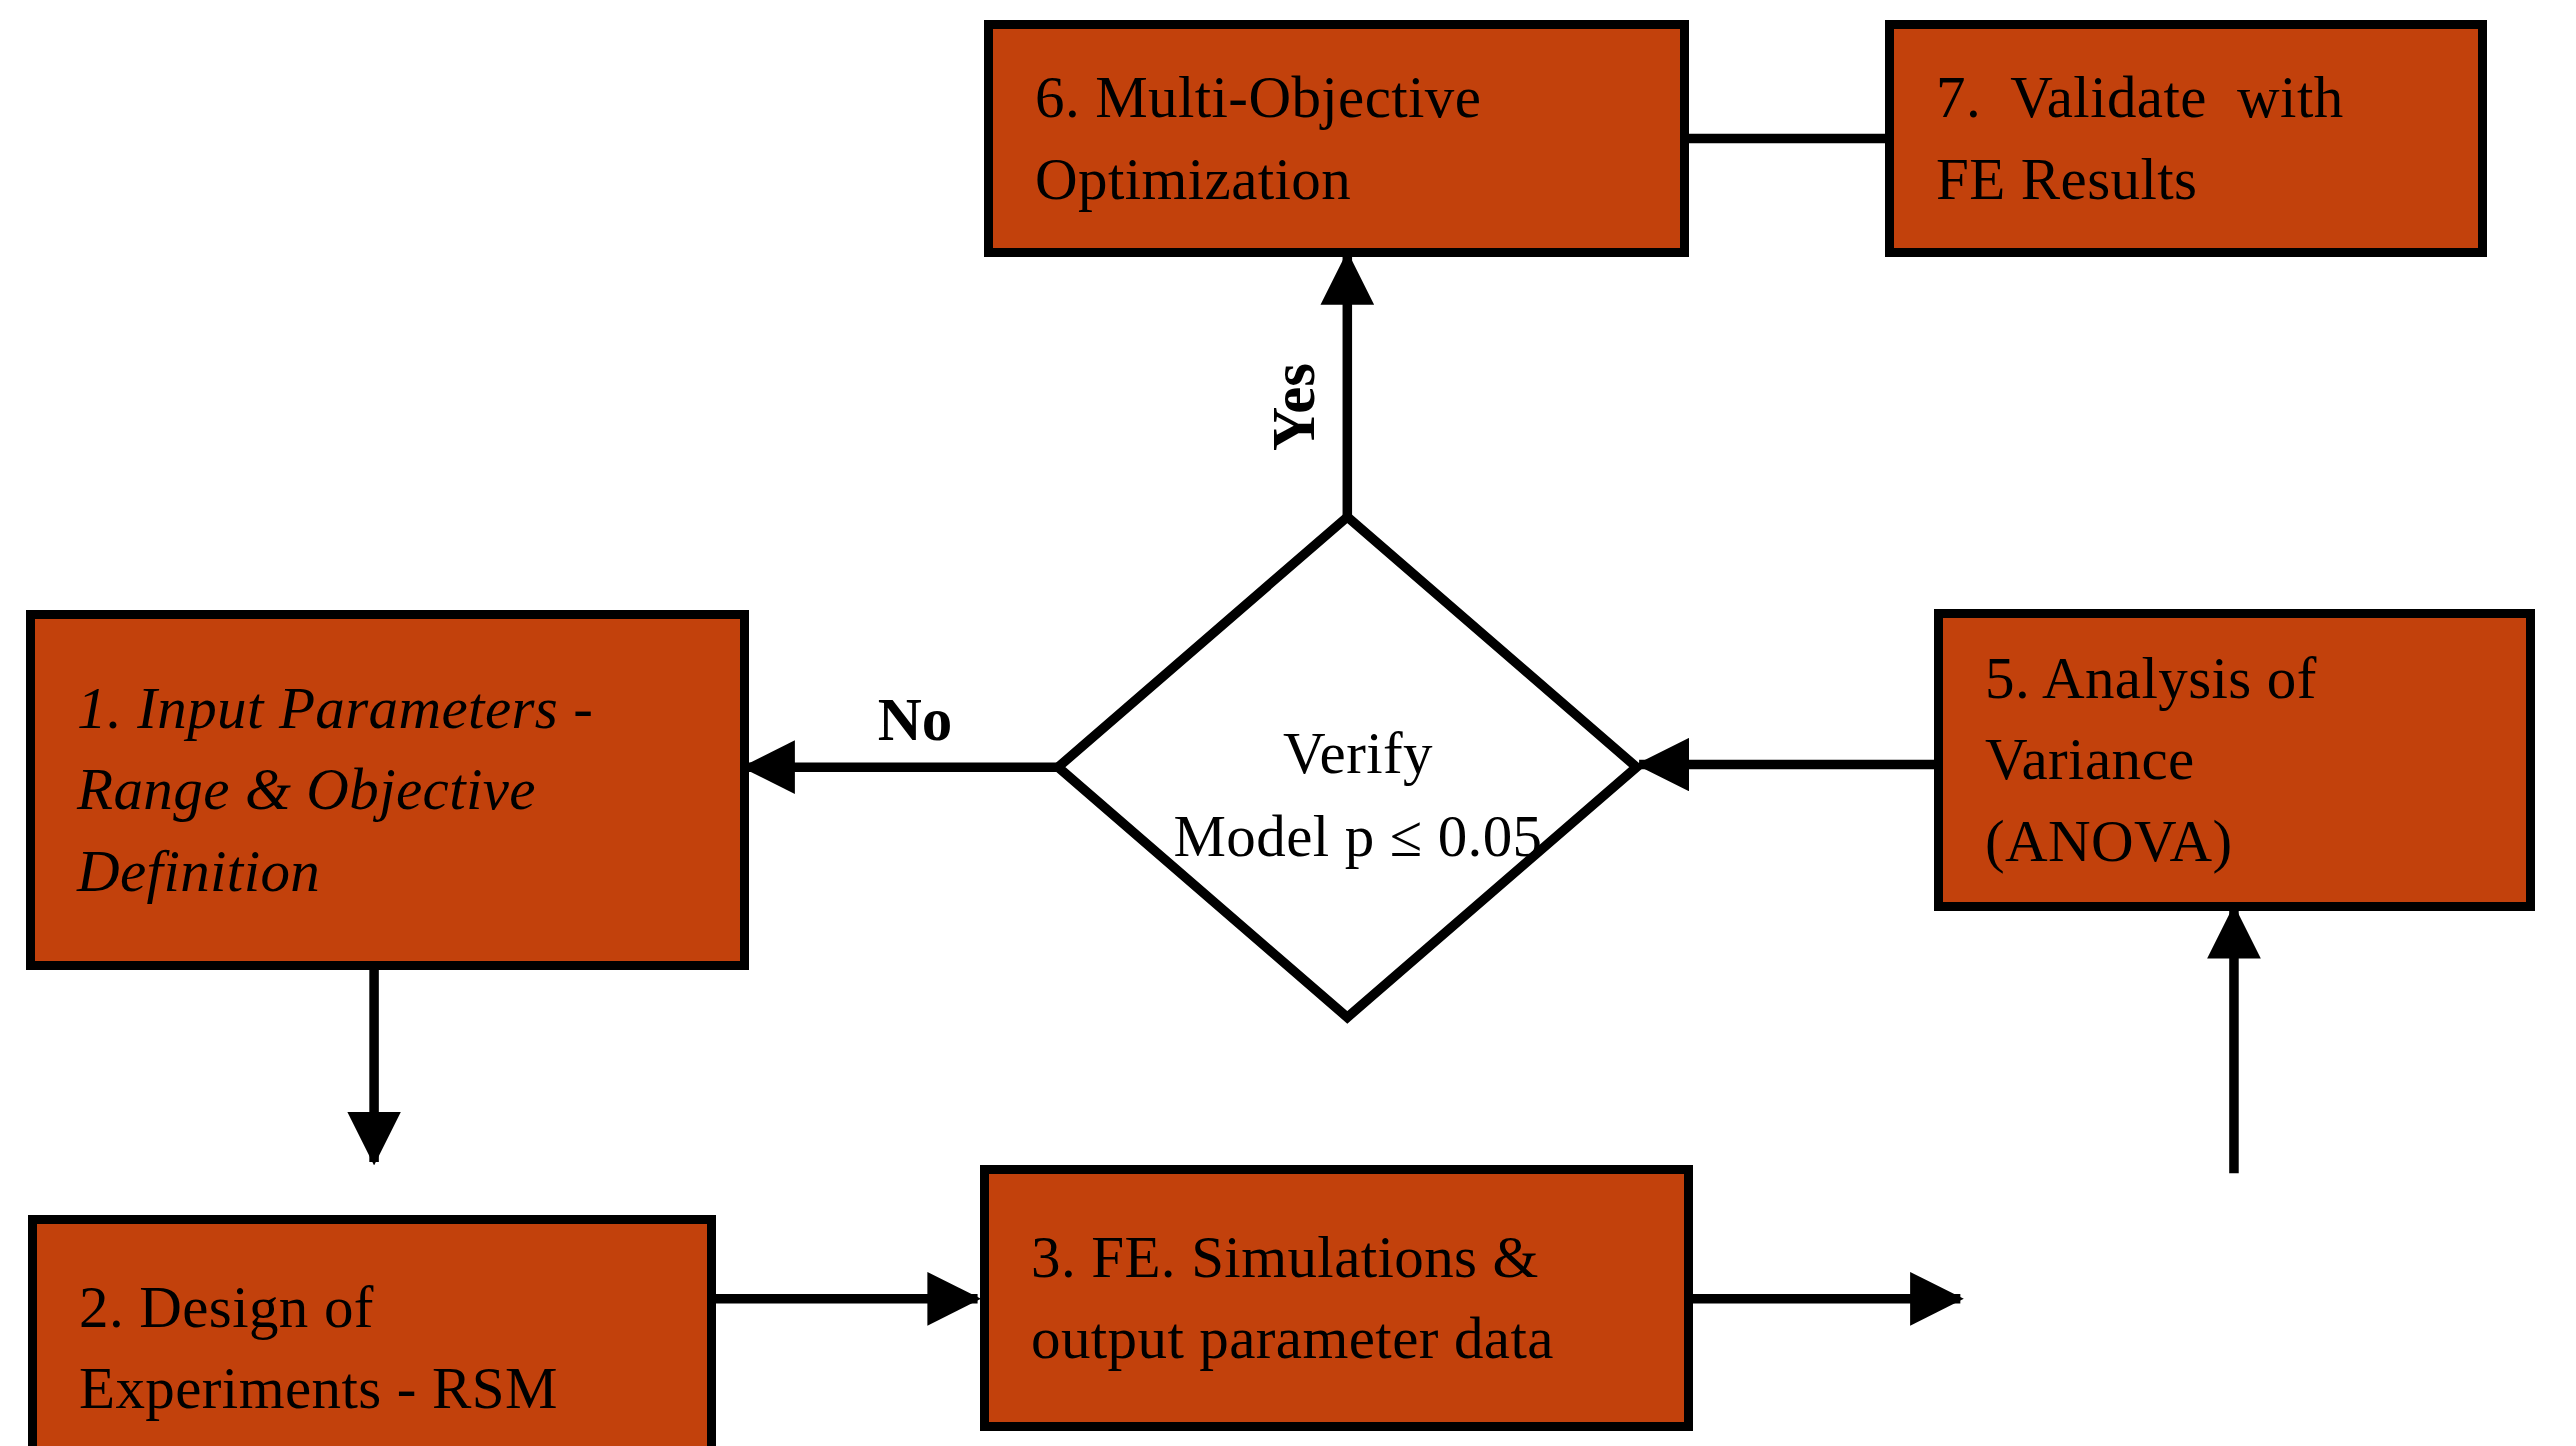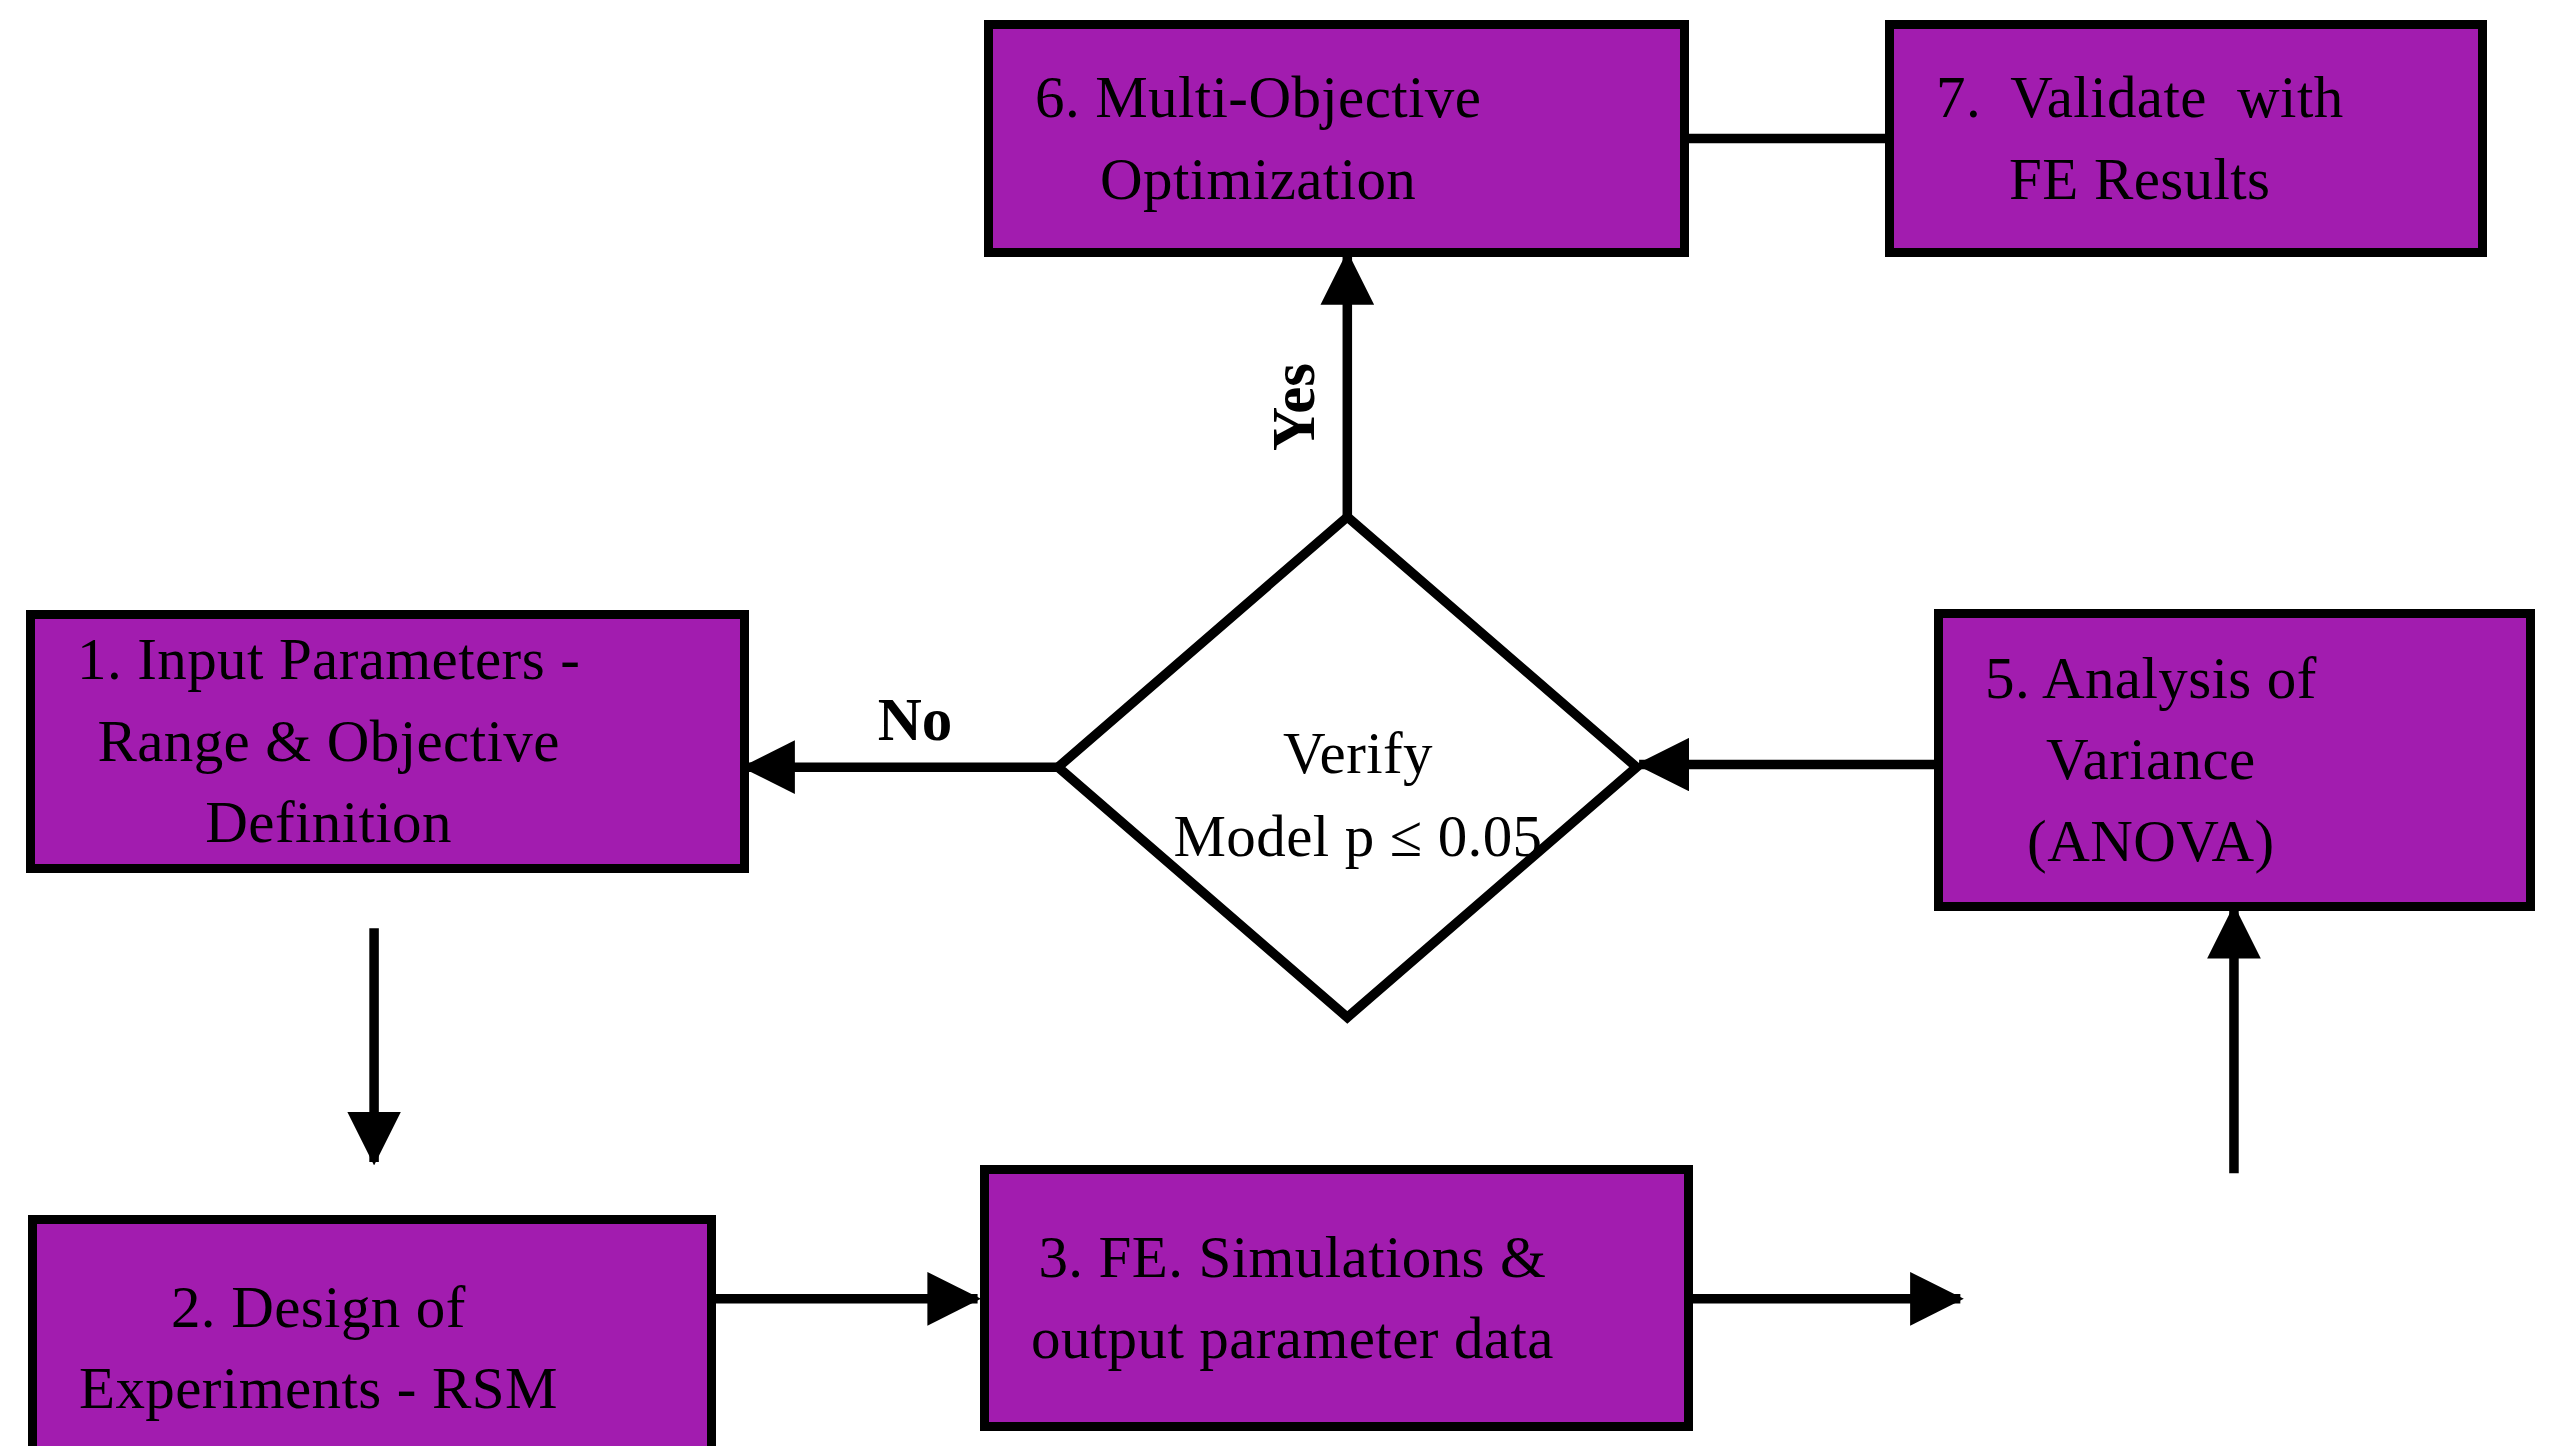--- a/index.html
+++ b/index.html
@@ -8,30 +8,29 @@
     width:2576px; height:1446px;
     background:#ffffff;
     font-family:"Liberation Serif", serif;
     color:#000;
     overflow:hidden;
   }
   #wires { position:absolute; left:0; top:0; width:2576px; height:1446px; }
   .box {
     position:absolute;
     box-sizing:border-box;
-    background:#a21caf;
+    background:#c2410c;
     border:9.5px solid #000000;
     display:flex;
     align-items:center;
     font-size:59px;
     line-height:1.38;
     white-space:pre-wrap;
     padding:0 16px 0 42px;
     letter-spacing:0.4px;
-    text-align:center;
   }
   .decision-label {
     position:absolute;
     left:1358px; top:767px;
     transform:translate(-50%,-50%);
     font-size:59px;
     line-height:1.4;
     text-align:center;
     white-space:pre-wrap;
     letter-spacing:0.4px;
@@ -78,21 +77,21 @@
 
     <line x1="824" y1="1500" x2="1129" y2="1500" stroke="#000" stroke-width="11" marker-end="url(#ah)"></line>
 
     <line x1="1953" y1="1500" x2="2264" y2="1500" stroke="#000" stroke-width="11" marker-end="url(#ah)"></line>
 
     <line x1="2580" y1="1355" x2="2580" y2="1049" stroke="#000" stroke-width="11" marker-end="url(#ah)"></line>
 
     <polygon points="1556,597 1890,886 1556,1175 1222,886" fill="#ffffff" stroke="#000000" stroke-width="11"></polygon>
   </svg>
 
-  <div class="box" style="left:26px; top:610px; width:723px; height:263px;">1. Input Parameters -
+  <div class="box" style="left:26px; top:610px; width:723px; height:360px;font-style:italic;">1. Input Parameters -
 Range &amp; Objective
 Definition</div>
 
   <div class="box" style="left:28px; top:1215px; width:688px; height:266px;">2. Design of
 Experiments - RSM</div>
 
   <div class="box" style="left:980px; top:1165px; width:713px; height:266px;">3. FE. Simulations &amp;
 output parameter data</div>
 
 

